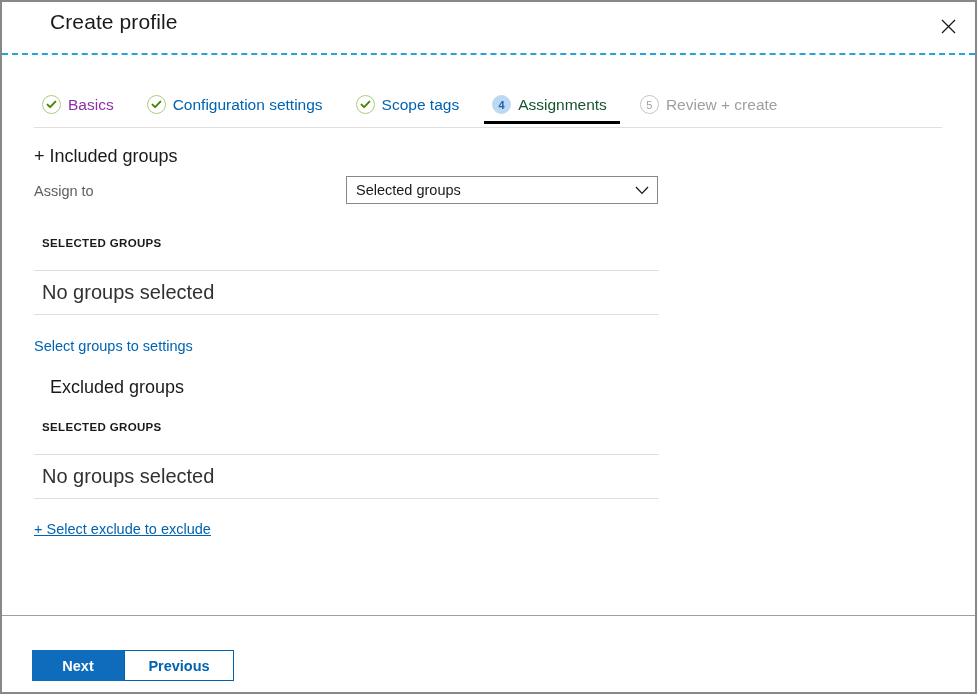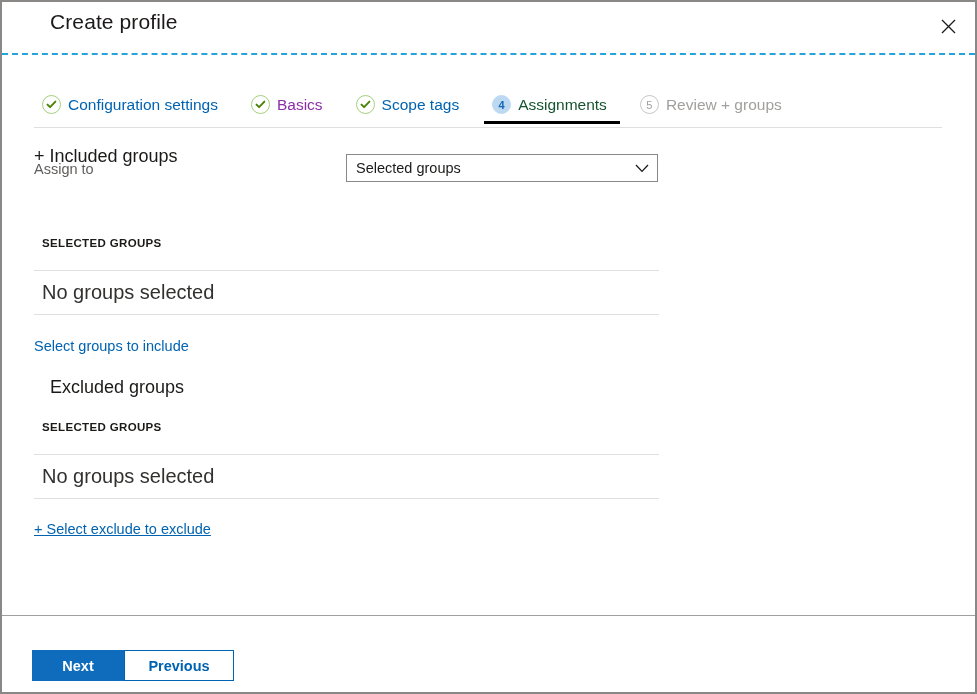--- a/index.html
+++ b/index.html
@@ -138,21 +138,21 @@
     font-size: 18px;
     color: #1b1a119;
     color: #1b1a19;
   }
   #included-groups-heading { left: 32px; top: 144px; }
   #excluded-groups-heading { left: 32px; top: 375px; margin-left: 16px; }
 
   .assign-row {
     position: absolute;
     left: 32px;
-    top: 156px;
+    top: 178px;
     width: 625px;
     height: 28px;
   }
   .assign-label {
     position: absolute;
     left: 0;
     top: 3px;
     font-size: 14.5px;
     color: #605e5c;
   }
@@ -285,49 +285,49 @@
   <div class="dashed-rule"></div>
 
   <div class="tabs">
 
     <div class="tab">
       <span class="tab-badge done">
         <svg width="11" height="11" viewBox="0 0 11 11">
           <path d="M1.5 5.6 L4.1 8.2 L9.4 2.6" stroke="#498205" stroke-width="1.9" fill="none" stroke-linecap="round" stroke-linejoin="round"></path>
         </svg>
       </span>
-      <span class="tab-label link">Configuration settings</span>
+      <span class="tab-label link-visited">Basics</span>
     </div>
 
     <div class="tab">
       <span class="tab-badge done">
         <svg width="11" height="11" viewBox="0 0 11 11">
           <path d="M1.5 5.6 L4.1 8.2 L9.4 2.6" stroke="#498205" stroke-width="1.9" fill="none" stroke-linecap="round" stroke-linejoin="round"></path>
         </svg>
       </span>
-      <span class="tab-label link-visited">Basics</span>
+      <span class="tab-label link">Configuration settings</span>
     </div>
 
     <div class="tab">
       <span class="tab-badge done">
         <svg width="11" height="11" viewBox="0 0 11 11">
           <path d="M1.5 5.6 L4.1 8.2 L9.4 2.6" stroke="#498205" stroke-width="1.9" fill="none" stroke-linecap="round" stroke-linejoin="round"></path>
         </svg>
       </span>
       <span class="tab-label link">Scope tags</span>
     </div>
 
     <div class="tab current">
       <span class="tab-badge active">4</span>
       <span class="tab-label current-label">Assignments</span>
     </div>
 
     <div class="tab">
       <span class="tab-badge pending">5</span>
-      <span class="tab-label disabled">Review + groups</span>
+      <span class="tab-label disabled">Review + create</span>
     </div>
 
   </div>
   <div class="tabs-rule"></div>
 
   <div class="section-heading" id="included-groups-heading">+ Included groups</div>
 
   <div class="assign-row">
     <div class="assign-label">Assign to</div>
     <div class="dropdown">
@@ -341,21 +341,21 @@
   </div>
 
   <div class="list-header" id="included-list-header">SELECTED GROUPS</div>
 
   <div class="list-box" id="included-list-box">
     <div class="list-row">
       <span class="list-row-text">No groups selected</span>
     </div>
   </div>
 
-  <a class="action-link" id="select-include-link">Select groups to include</a>
+  <a class="action-link" id="select-include-link">Select groups to settings</a>
 
   <div class="section-heading" id="excluded-groups-heading">Excluded groups</div>
 
   <div class="list-header" id="excluded-list-header">SELECTED GROUPS</div>
 
   <div class="list-box" id="excluded-list-box">
     <div class="list-row">
       <span class="list-row-text">No groups selected</span>
     </div>
   </div>

